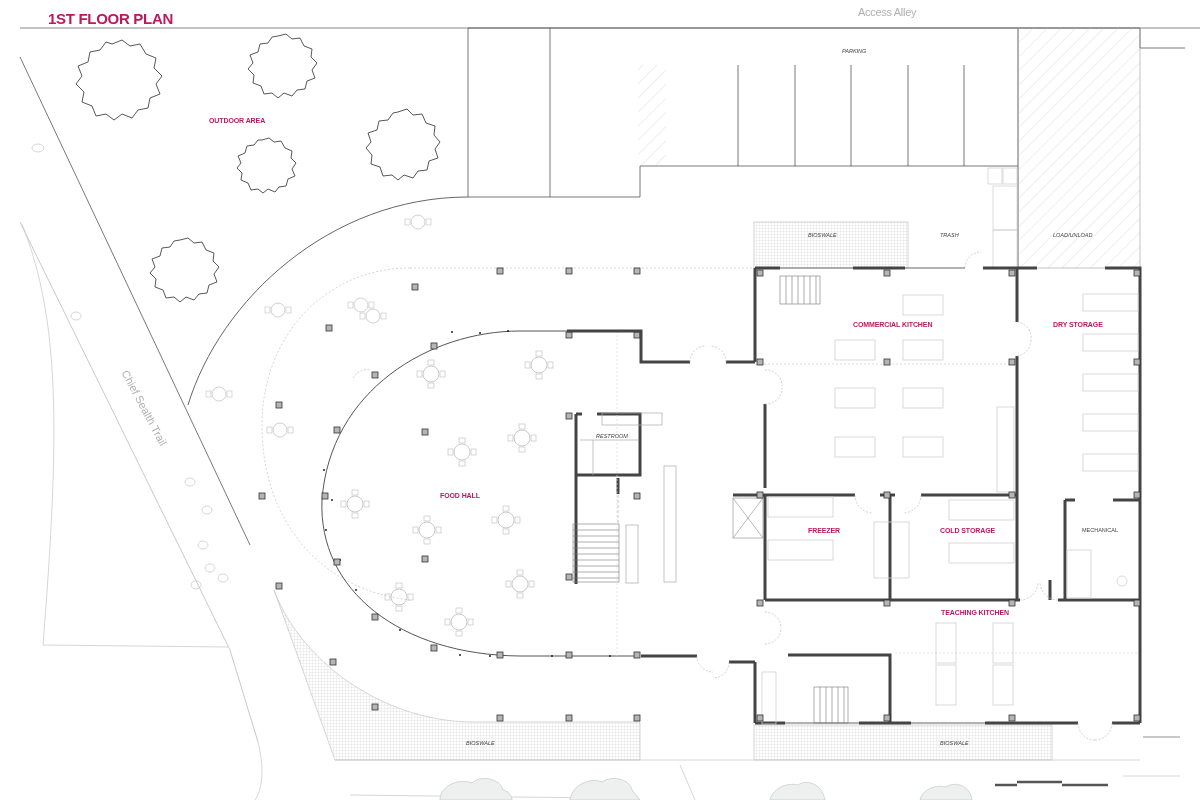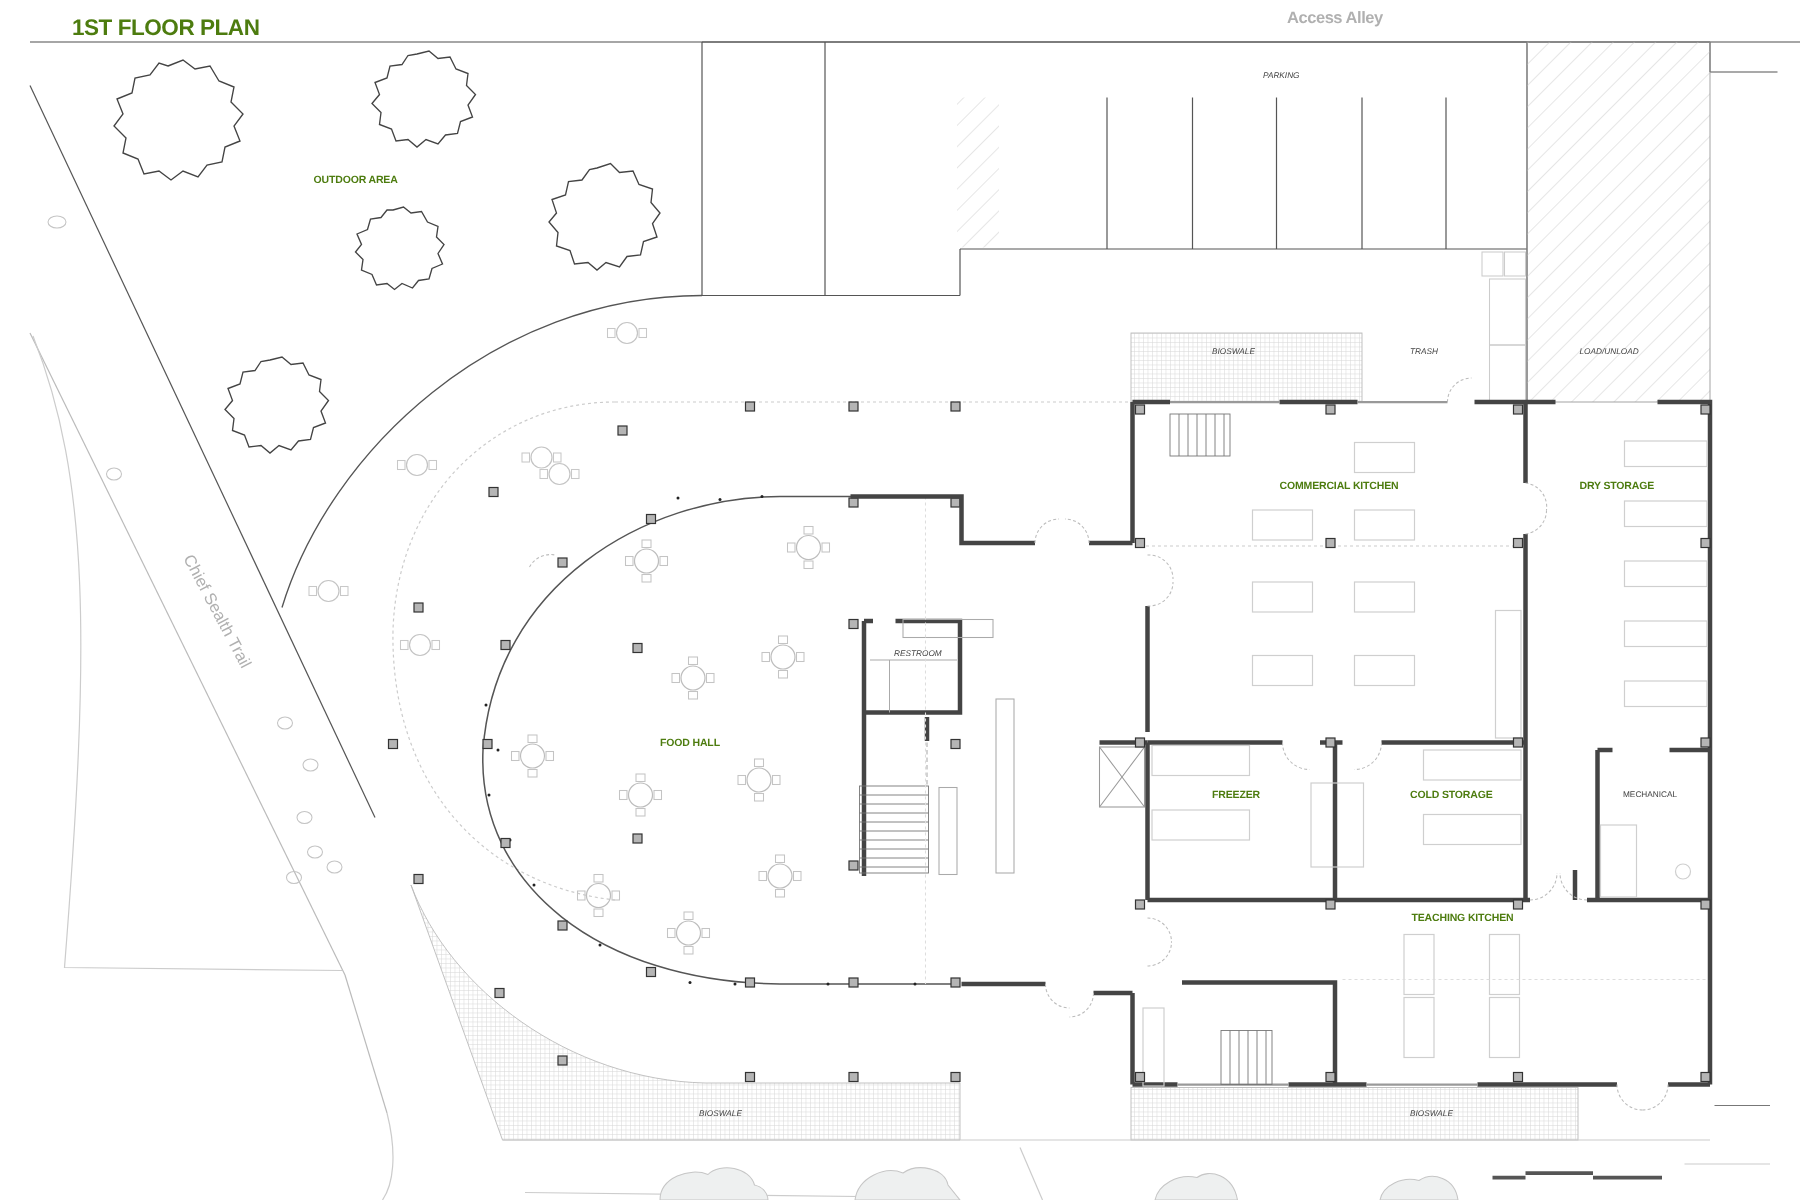--- a/index.html
+++ b/index.html
@@ -1,22 +1,22 @@
 <!DOCTYPE html>
 <html><head>
 <meta charset="utf-8">
 <style>
   html, body { margin: 0; padding: 0; background: #ffffff; }
   body { width: 1200px; height: 800px; overflow: hidden; position: relative; font-family: "Liberation Sans", sans-serif; }
   svg { position: absolute; left: 0; top: 0; }
-  .lbl { position: absolute; font-family: "Liberation Sans", sans-serif; color: #4d7c0f; white-space: nowrap; }
+  .lbl { position: absolute; font-family: "Liberation Sans", sans-serif; color: #be185d; white-space: nowrap; }
   .room { font-size: 7px; font-weight: bold; letter-spacing: -0.1px; }
   .small { font-size: 5.5px; font-style: italic; color: #444; }
   .title { font-size: 15px; font-weight: bold; letter-spacing: -0.3px; left: 48px; top: 10px; }
-  .alley { font-size: 11px; color: #b0b0b0; font-weight: bold; letter-spacing: -0.3px; }
+  .alley { font-size: 11px; color: #b0b0b0; font-weight: normal; letter-spacing: -0.3px; }
   .trail { font-size: 11px; color: #b0b0b0; transform: rotate(62deg); transform-origin: left top; }
 </style>
 </head>
 <body>
 
 <svg width="1200" height="800" viewBox="0 0 1200 800" xmlns="http://www.w3.org/2000/svg">
   <defs>
     <pattern id="grid" width="3" height="3" patternUnits="userSpaceOnUse">
       <path d="M0 0 H3 M0 0 V3" stroke="#d4d4d4" stroke-width="0.6"></path>
     </pattern>

